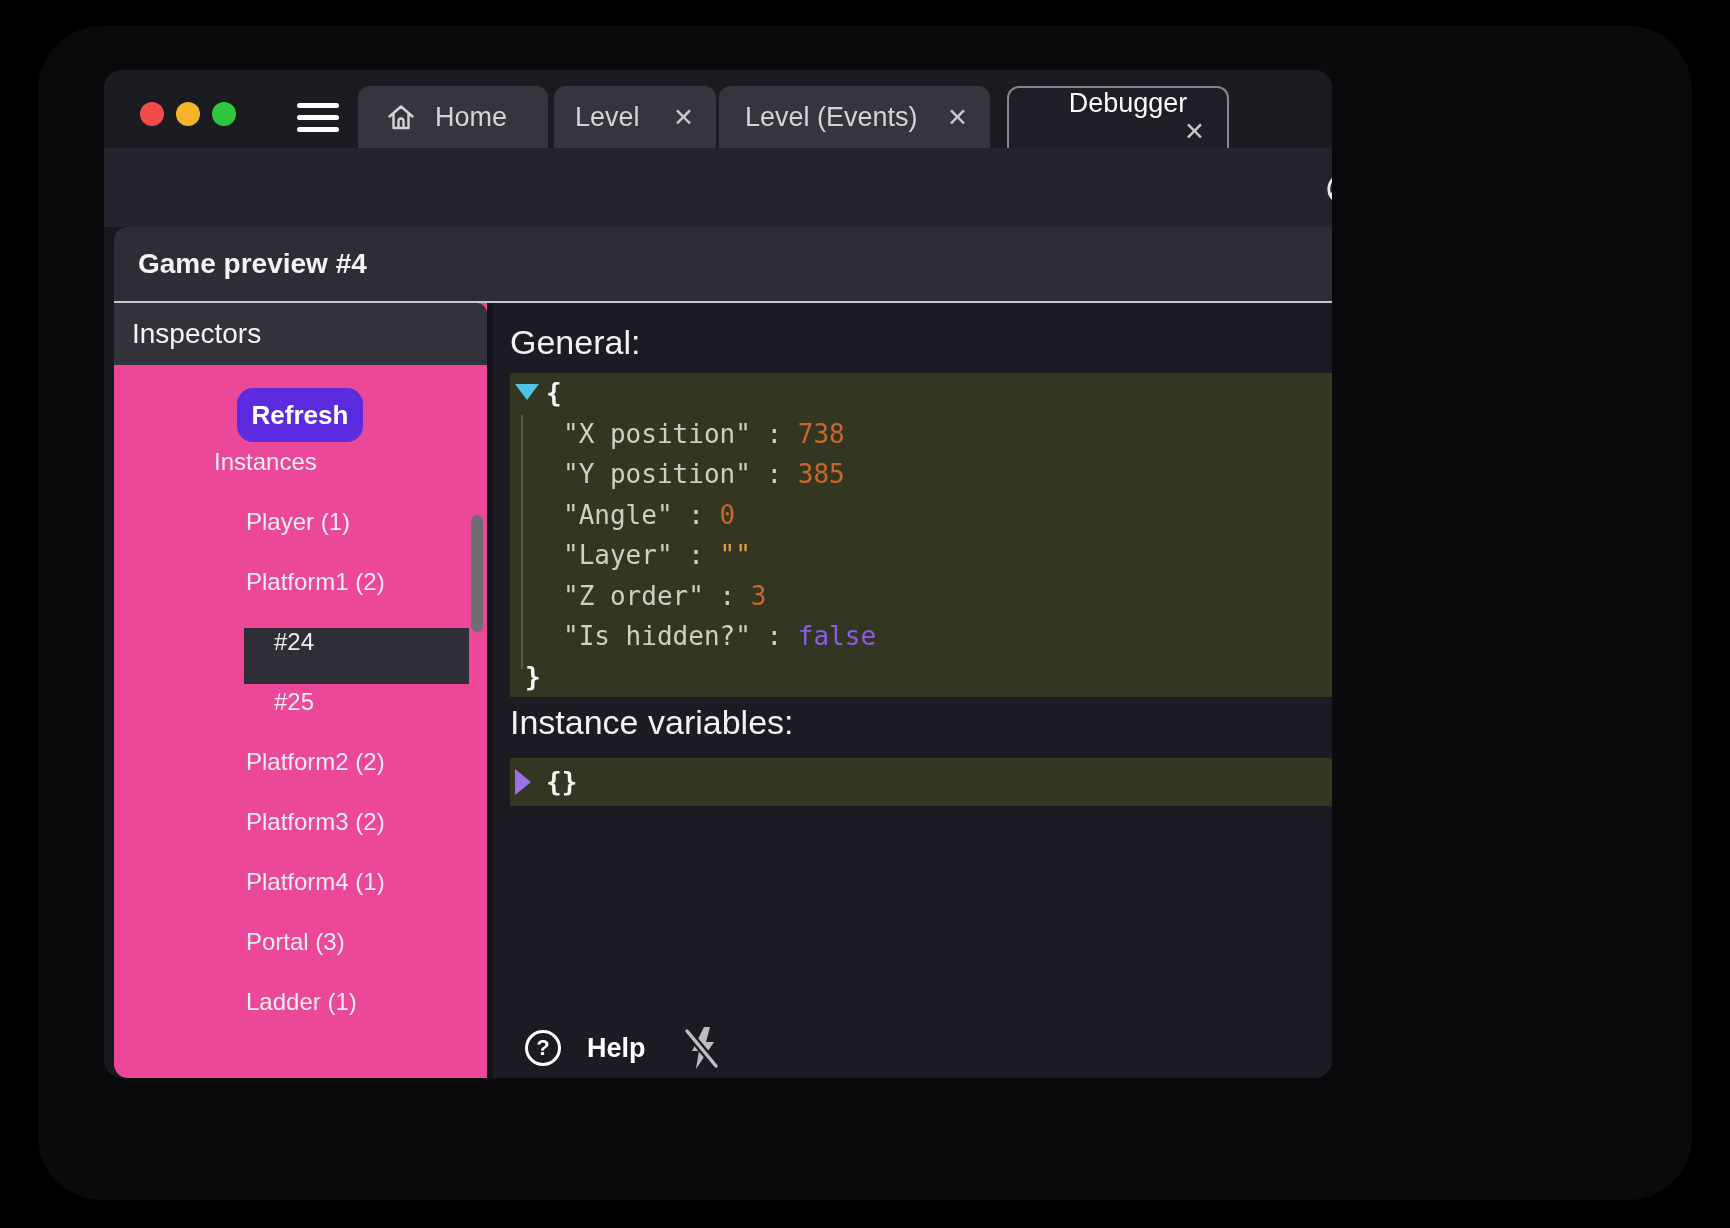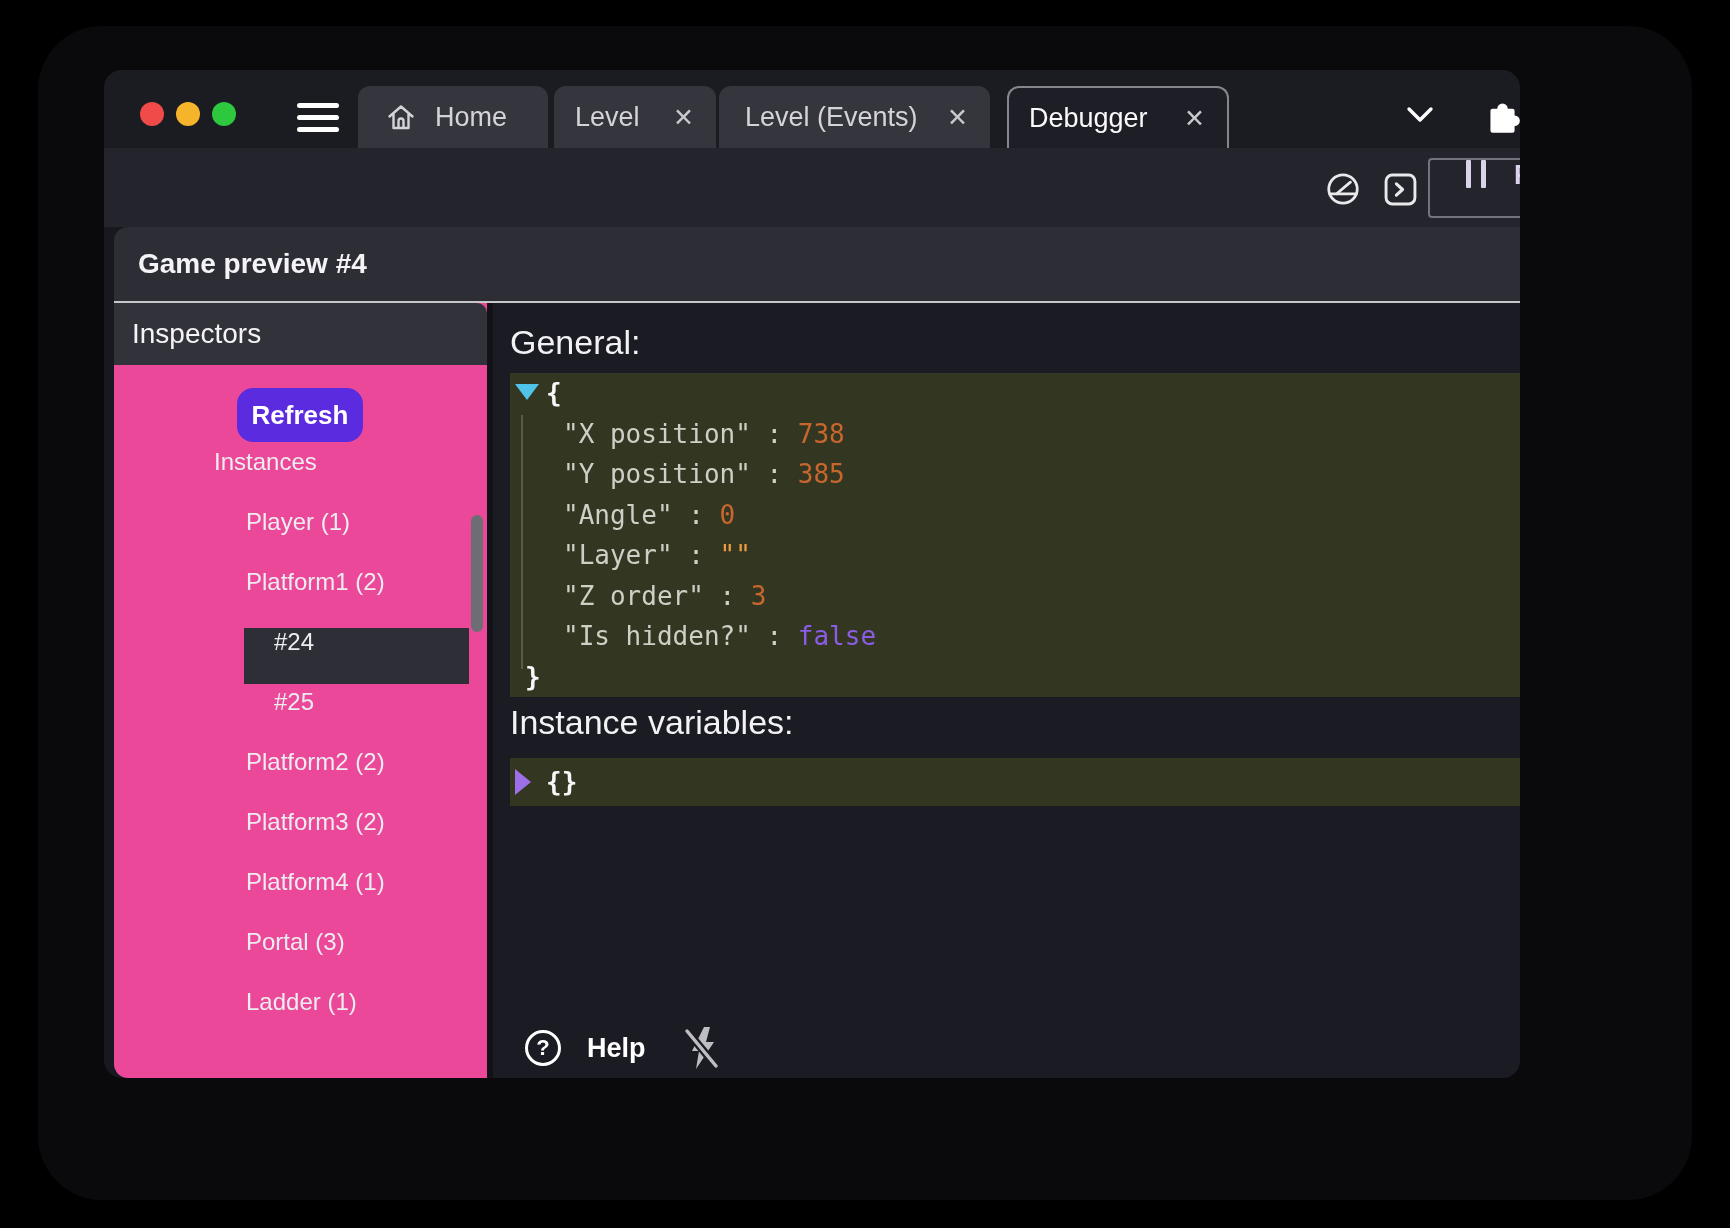--- a/index.html
+++ b/index.html
@@ -1,41 +1,41 @@
 <!DOCTYPE html>
 <html><head>
 <meta charset="utf-8">
 <style>
   html,body{margin:0;padding:0;background:#000;}
   .stage{position:relative;width:1730px;height:1228px;background:#000;overflow:hidden;
          font-family:"Liberation Sans",sans-serif;-webkit-font-smoothing:antialiased;}
   .mat{position:absolute;left:38px;top:26px;width:1654px;height:1174px;border-radius:64px;
        background:#0a0a0c;box-shadow:0 24px 70px rgba(0,0,0,0.9);}
-  .window{position:absolute;left:104px;top:70px;width:1416px;height:1008px;border-radius:18px;
+  .window{position:absolute;left:104px;top:70px;width:1228px;height:1008px;border-radius:18px;
           background:#18181f;overflow:hidden;}
 
   
   .tabbar{position:absolute;left:0;top:0;width:100%;height:78px;background:#1b1b22;}
   .traffic{position:absolute;left:36px;top:32px;display:flex;gap:12px;}
   .tl{width:24px;height:24px;border-radius:50%;}
   .hamburger{position:absolute;left:193px;top:33px;width:42px;height:29px;cursor:pointer;}
   .hamburger span{position:absolute;left:0;width:42px;height:5px;border-radius:2.5px;background:#fff;}
   .hamburger span:nth-child(1){top:0;}
   .hamburger span:nth-child(2){top:12px;}
   .hamburger span:nth-child(3){top:24px;}
   .tab{position:absolute;top:16px;height:62px;border-radius:12px 12px 0 0;display:flex;
        align-items:center;background:#35353d;color:#d4d4d8;font-size:27px;box-sizing:border-box;}
   .tab .tlabel{white-space:nowrap;}
   .tab .close{margin-left:auto;margin-right:22px;font-size:25px;color:#c9c9cd;cursor:pointer;line-height:1;}
   .tab-home{left:254px;width:190px;padding-left:27px;}
   .tab-home .tlabel{margin-left:18px;}
   .tab-level{left:450px;width:162px;padding-left:21px;gap:26px;}
   .tab-events{left:615px;width:271px;padding-left:26px;}
   .tab-debugger{left:903px;width:222px;padding-left:20px;background:#1e1e26;color:#fafafa;
-                border:2px solid #85858d;border-bottom:none;}
+                border:2px solid #85858d;border-bottom:none;flex-direction:column;}
   .tabbar-right-icon{position:absolute;cursor:pointer;}
   .kebab{position:absolute;left:1472px;top:31px;width:8px;cursor:pointer;}
   .kebab i{display:block;width:7px;height:7px;border-radius:50%;background:#fff;margin:0 0 3px 0;}
 
   
   .toolbar{position:absolute;left:0;top:78px;width:100%;height:79px;background:#24242c;}
   .tb-icon{position:absolute;cursor:pointer;}
   .pause-btn{position:absolute;left:1324px;top:10px;width:169px;height:60px;border-radius:4px;
              border:2px solid #73737c;box-sizing:border-box;display:flex;align-items:flex-start;
              cursor:pointer;background:transparent;}

